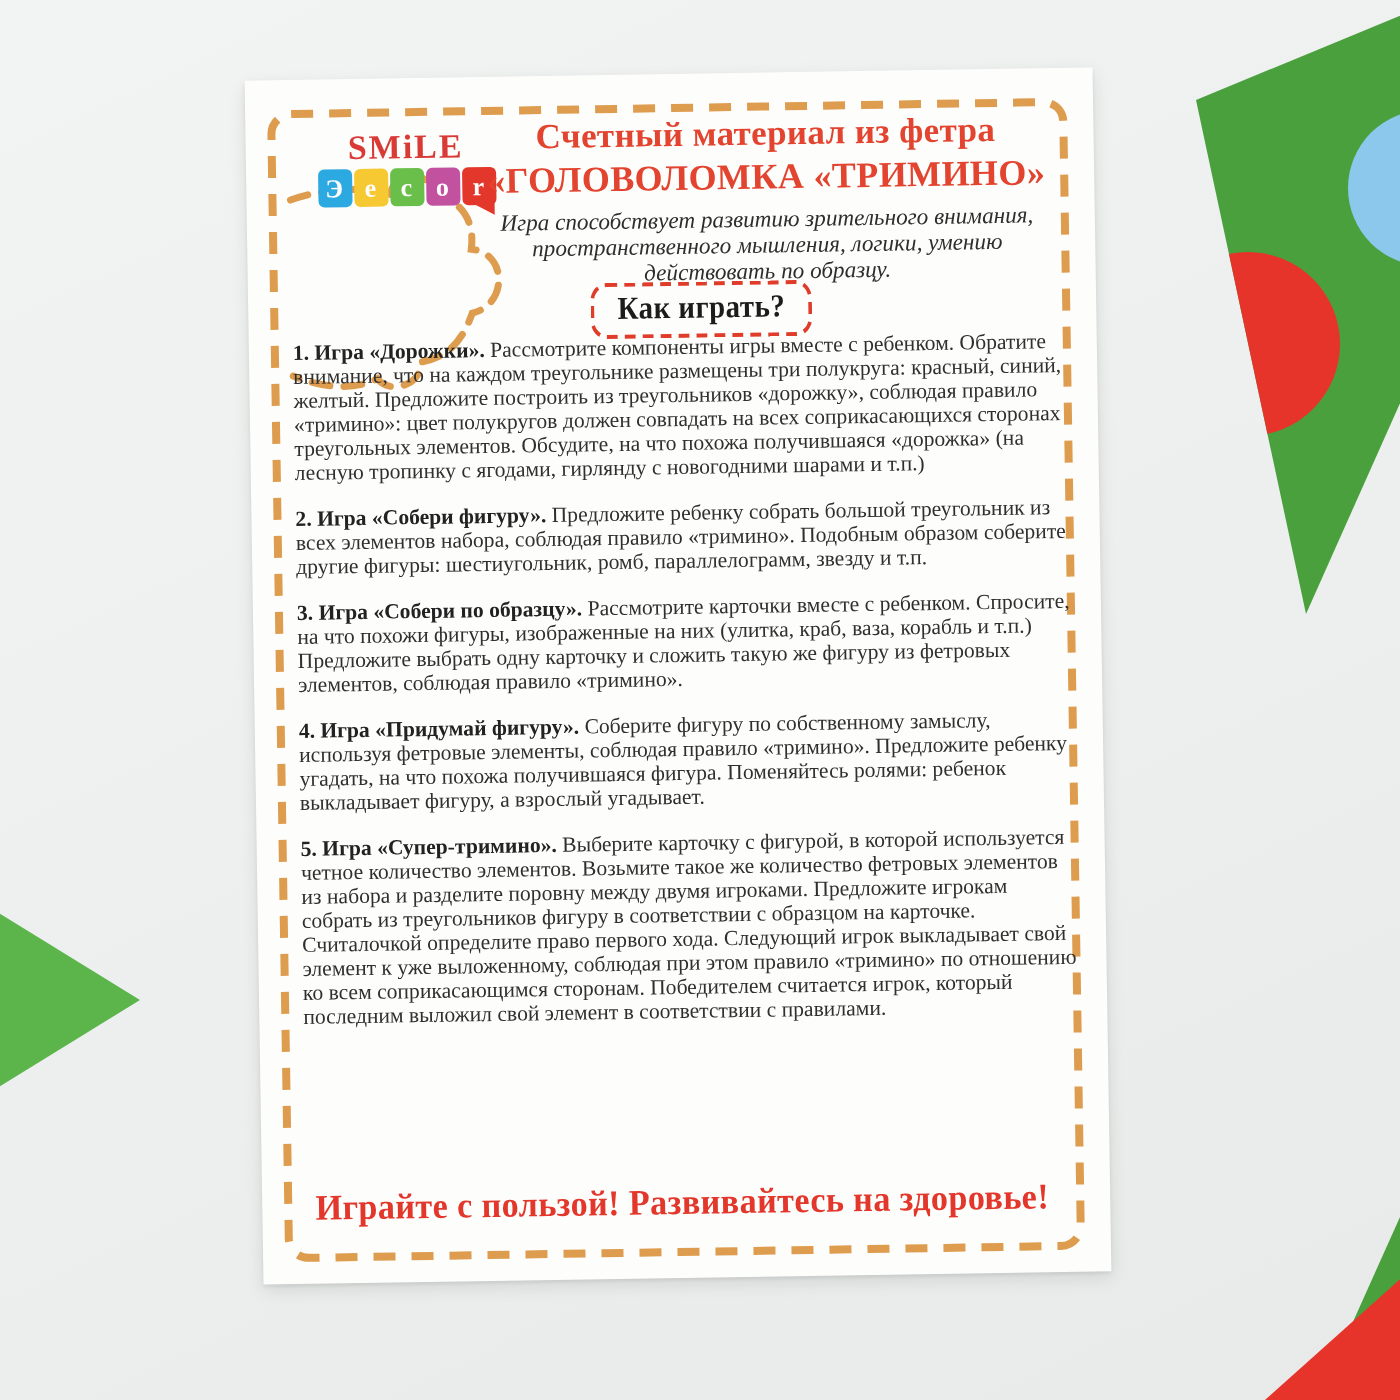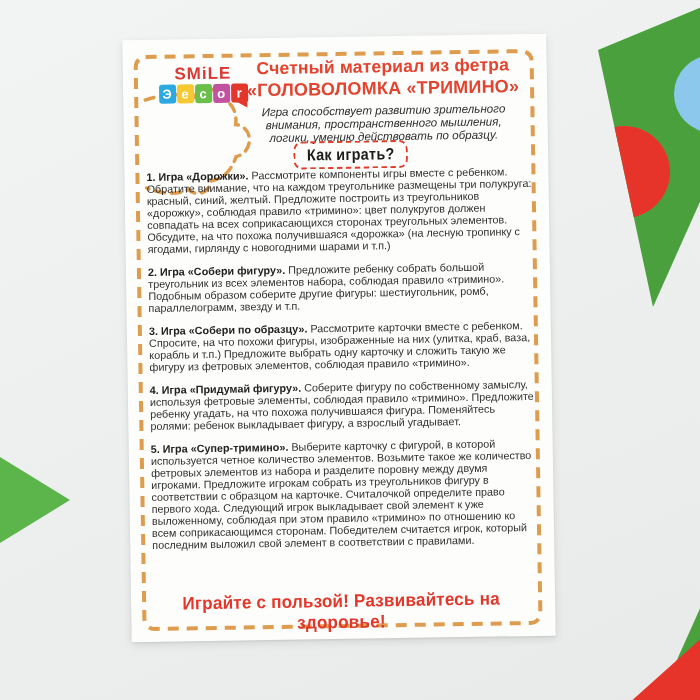--- a/index.html
+++ b/index.html
@@ -1,17 +1,17 @@
 <!DOCTYPE html>
 <html><head>
 <meta charset="utf-8">
 <style>
   html,body{margin:0;padding:0;}
   body{width:700px;height:700px;overflow:hidden;font-family:"Liberation Sans",sans-serif;}
-  .scene{position:relative;width:700px;height:700px;background:linear-gradient(155deg,#f2f3f3 0%,#edefef 55%,#e8eaea 100%);}
+  .scene{position:relative;width:700px;height:700px;background:linear-gradient(155deg,#f2f3f3 0%,#edefef 55%,#e8eaea 100%);font-family:Liberation Serif, serif;}
   .felt-layer{position:absolute;left:0;top:0;width:700px;height:700px;z-index:1;pointer-events:none;}
   .card{position:absolute;left:127px;top:37px;width:424px;height:602px;background:#fdfdfc;z-index:2;
         transform:rotate(-0.9deg);transform-origin:50% 50%;
         box-shadow:0 3px 9px rgba(0,0,0,0.10),0 1px 2px rgba(0,0,0,0.08);}
   .border-svg{position:absolute;left:0;top:0;}
   .logo{position:absolute;left:32px;top:26px;width:96px;text-align:center;}
   .logo-smile{font-weight:bold;font-size:17px;letter-spacing:1px;color:#d93a35;line-height:18px;}
   .logo-tiles{display:flex;gap:1px;justify-content:center;margin-top:1px;}
   .logo-tile{width:17px;height:19px;border-radius:3px;color:#fff;font-weight:bold;font-size:13px;
              display:flex;align-items:center;justify-content:center;line-height:1;}

